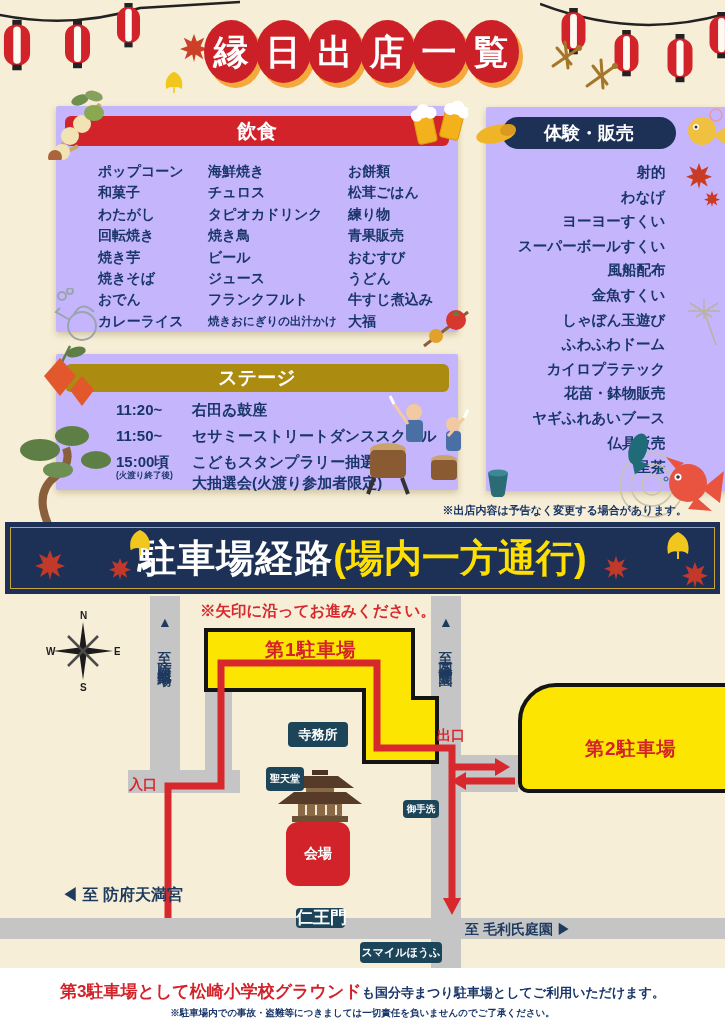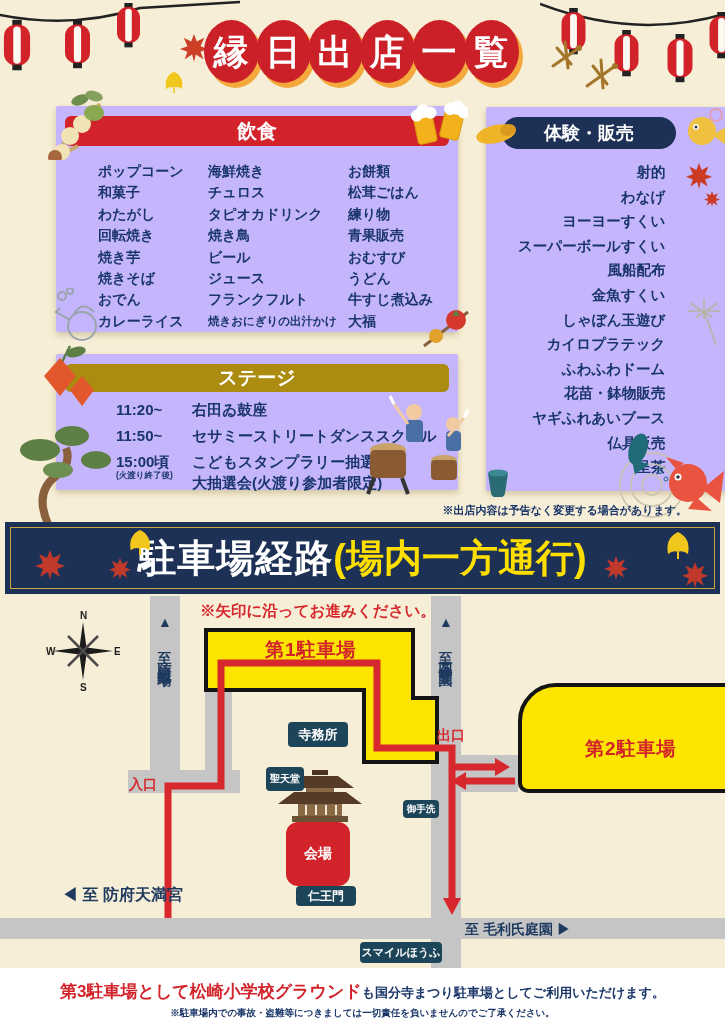--- a/index.html
+++ b/index.html
@@ -206,22 +206,22 @@
   <section class="card" style="left:472px;top:107px;width:206px;height:384px;padding-left:36px;">
     <div class="pill">体験・販売</div>
     <ul class="exp-list" id="exp-list">
         <li>射的</li>
         <li>わなげ</li>
         <li>ヨーヨーすくい</li>
         <li>スーパーボールすくい</li>
         <li>風船配布</li>
         <li>金魚すくい</li>
         <li>しゃぼん玉遊び</li>
+        <li>ふわふわドーム</li>
         <li>カイロプラテック</li>
-        <li>ふわふわドーム</li>
         <li>花苗・鉢物販売</li>
         <li>ヤギふれあいブース</li>
         <li>仏具販売</li>
         <li>呈茶</li>
       </ul>
     <svg class="abs" style="left:-12px;top:14px" width="46" height="26">
       <ellipse cx="22" cy="13" rx="20" ry="9" fill="#f0b429" transform="rotate(-12 22 13)"></ellipse>
       <ellipse cx="34" cy="9" rx="8" ry="6" fill="#d99a1e" transform="rotate(-12 34 9)"></ellipse>
     </svg>
     <svg class="abs" style="right:-4px;top:-2px" width="52" height="48">
@@ -409,21 +409,21 @@
   <div class="venue">会場</div>
 
   <div class="lot-label" style="left:265px;top:637px;">第1駐車場</div>
   <div class="lot-label" style="left:585px;top:736px;">第2駐車場</div>
   <div class="red-label" style="left:129px;top:776px;">入口</div>
   <div class="red-label" style="left:437px;top:727px;">出口</div>
 
   <div class="badge" style="left:288px;top:722px;width:60px;height:25px;font-size:13px;line-height:25px;">寺務所</div>
   <div class="badge" style="left:266px;top:767px;width:38px;height:24px;font-size:10px;line-height:24px;">聖天堂</div>
   <div class="badge" style="left:403px;top:800px;width:36px;height:18px;font-size:9.5px;line-height:18px;">御手洗</div>
-  <div class="badge" style="left:296px;top:886px;width:60px;height:20px;font-size:12px;line-height:20px;">仁王門</div>
+  <div class="badge" style="left:296px;top:908px;width:49px;height:20px;font-size:17px;line-height:20px;">仁王門</div>
   <div class="badge" style="left:360px;top:942px;width:82px;height:21px;font-size:11px;line-height:21px;">スマイルほうふ</div>
 
   <div class="map-label vlabel" style="left:156px;top:614px;">▲ 至 防府競輪場</div>
   <div class="map-label vlabel" style="left:437px;top:614px;">▲ 至 国分寺霊園</div>
   <div class="map-label" style="left:62px;top:885px;font-size:16px;">◀ 至 防府天満宮</div>
   <div class="map-label" style="left:465px;top:921px;font-size:14px;">至 毛利氏庭園 ▶</div>
 
   <div class="footer">
     <div class="f1">
       <span class="red">第3駐車場として松崎小学校グラウンド</span><span class="navy">も国分寺まつり駐車場としてご利用いただけます。</span>

